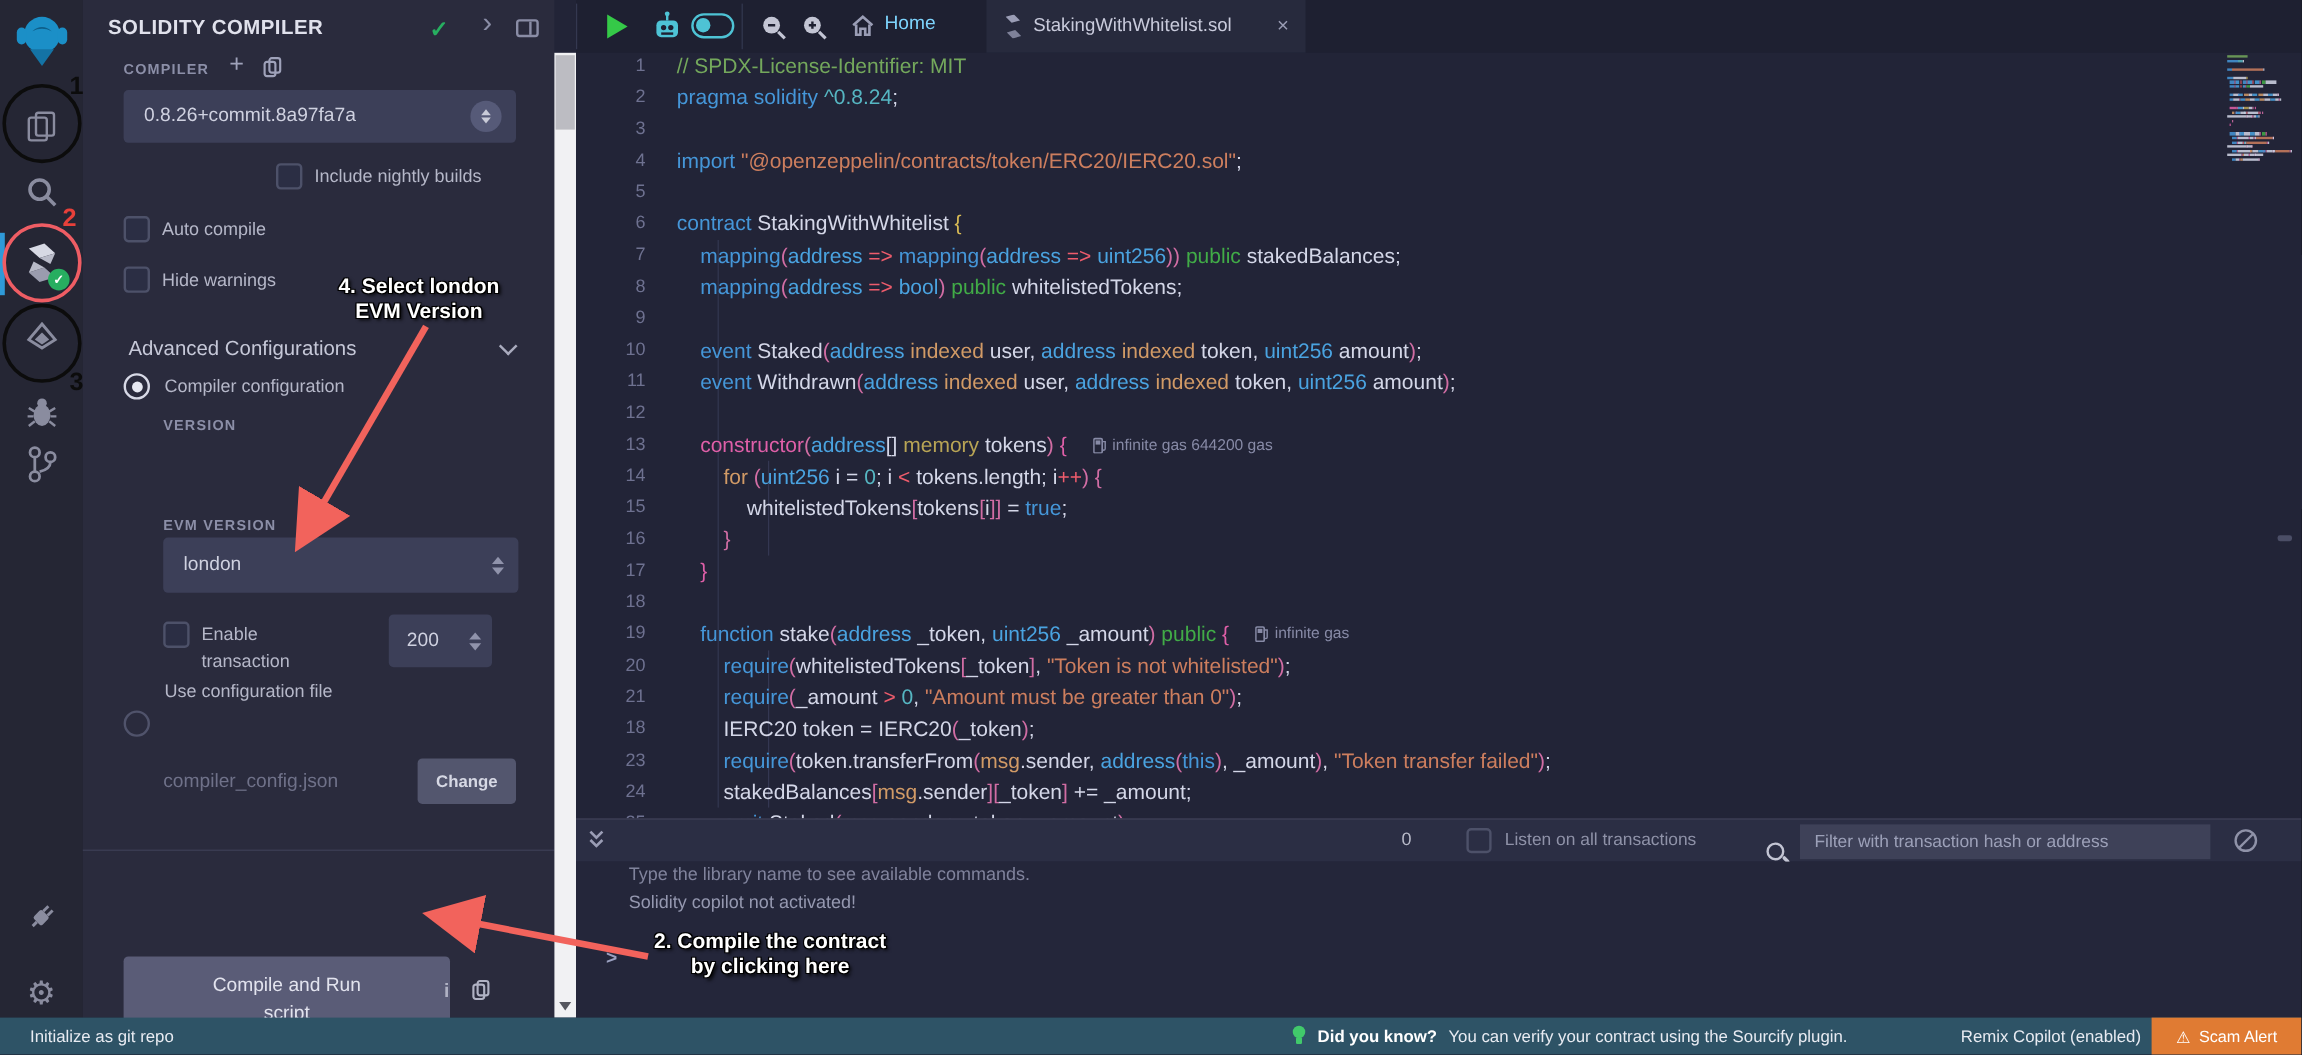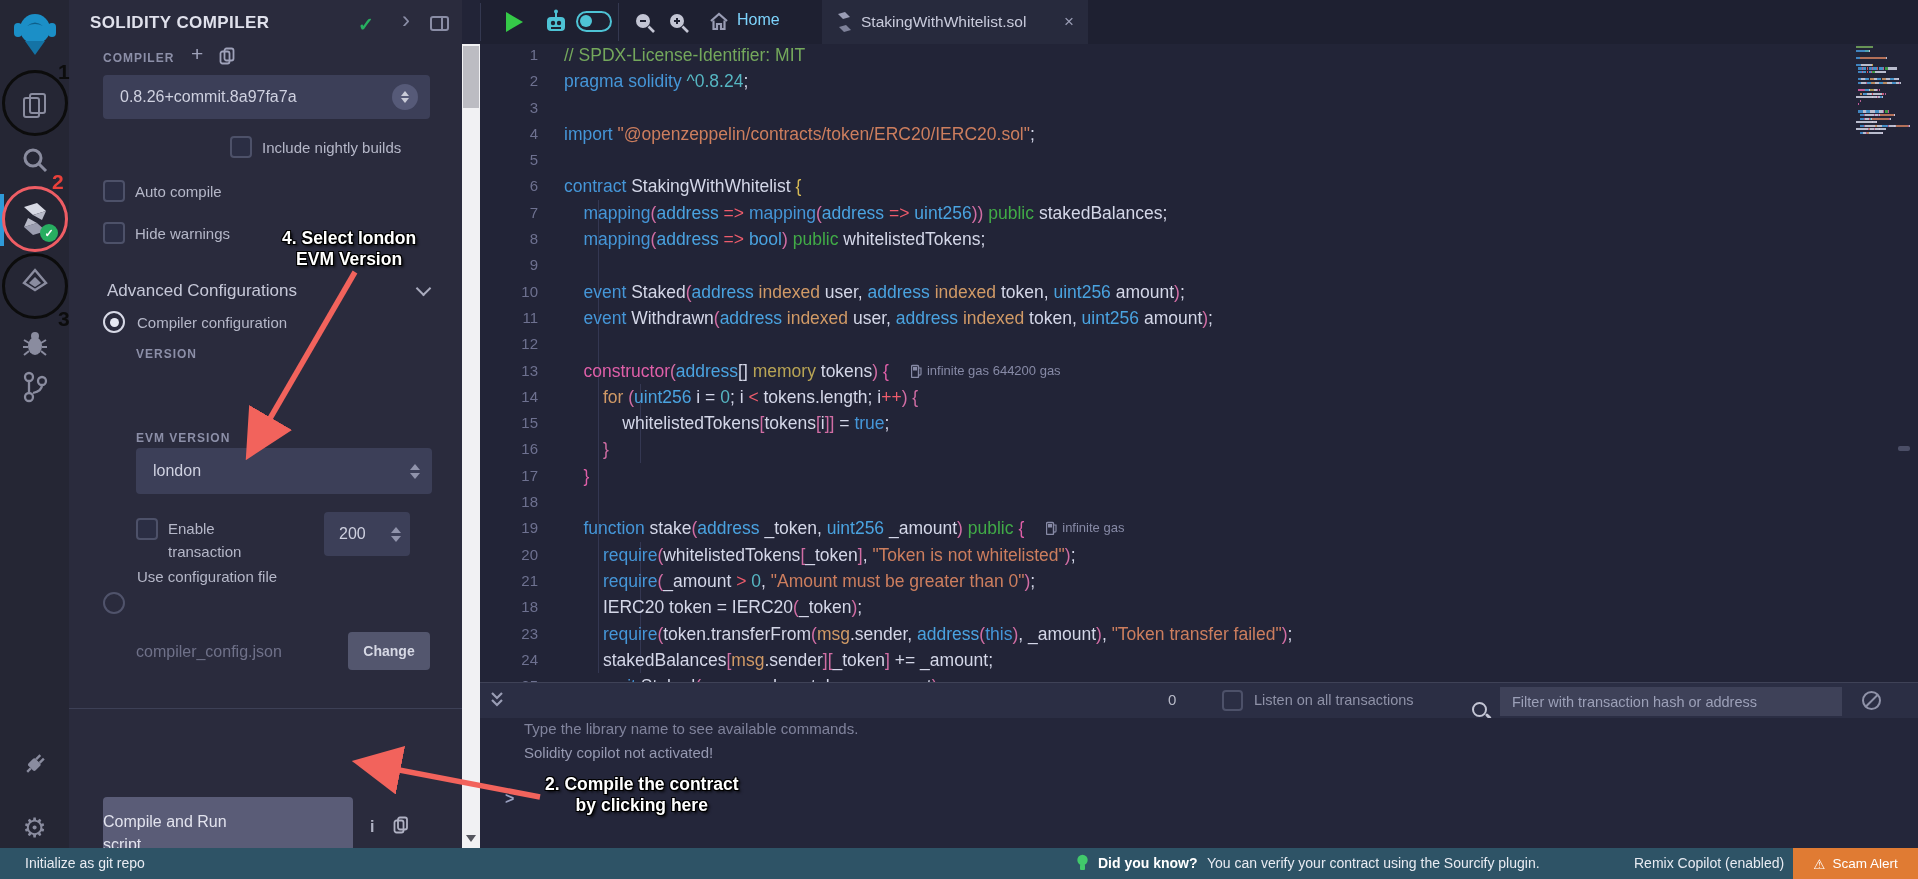--- a/index.html
+++ b/index.html
@@ -29,21 +29,21 @@
   .radio.on{border-color:#d7d9e6;display:flex;align-items:center;justify-content:center;}
   .radio.on::after{content:"";width:9px;height:9px;border-radius:50%;background:#e6e8f2;}
   .updown{display:flex;flex-direction:column;align-items:center;gap:3px;}
   .tri-up{width:0;height:0;border-left:5px solid transparent;border-right:5px solid transparent;border-bottom:6px solid #9093ab;}
   .tri-dn{width:0;height:0;border-left:5px solid transparent;border-right:5px solid transparent;border-top:6px solid #9093ab;}
   .circ-stepper{width:26px;height:26px;border-radius:50%;background:#565a78;display:flex;flex-direction:column;align-items:center;justify-content:center;gap:2px;}
   .circ-stepper .tri-up{border-bottom-color:#c9cbd8;border-left-width:4px;border-right-width:4px;border-bottom-width:5px;}
   .circ-stepper .tri-dn{border-top-color:#c9cbd8;border-left-width:4px;border-right-width:4px;border-top-width:5px;}
   .divider{left:69px;top:708px;width:393px;height:1px;background:#3d4056;}
   .compile-btn{left:100px;top:733px;width:328px;height:55px;background:#2187b1;border-radius:6px;color:#fff;font-size:16.5px;display:flex;align-items:center;justify-content:center;gap:10px;cursor:pointer;}
-  .run-btn{left:103px;top:797px;width:250px;height:58px;background:#5a5c77;border-radius:4px;color:#e2e3ee;font-size:16px;text-align:left;padding-top:13px;line-height:23px;cursor:pointer;}
+  .run-btn{left:103px;top:797px;width:272px;height:58px;background:#5a5c77;border-radius:4px;color:#e2e3ee;font-size:16px;text-align:center;padding-top:13px;line-height:23px;cursor:pointer;}
   .chg-btn{left:348px;top:632px;width:82px;height:38px;background:#53566e;border-radius:4px;color:#d6d8e4;font-size:14px;font-weight:bold;display:flex;align-items:center;justify-content:center;cursor:pointer;}
   .chev-down{width:11px;height:11px;border-right:2.5px solid #a9abbe;border-bottom:2.5px solid #a9abbe;transform:rotate(45deg);}
 
   
   .pscroll{left:462px;top:44px;width:18px;height:804px;background:#f1f1f3;}
   .pthumb{position:absolute;left:1px;top:2px;width:16px;height:62px;background:#bcbcc2;}
   .parrow{position:absolute;left:4px;bottom:6px;width:0;height:0;border-left:5px solid transparent;border-right:5px solid transparent;border-top:7px solid #55565e;}
 
   
   .topbar{left:480px;top:0;width:1438px;height:44px;background:#1e2031;}

